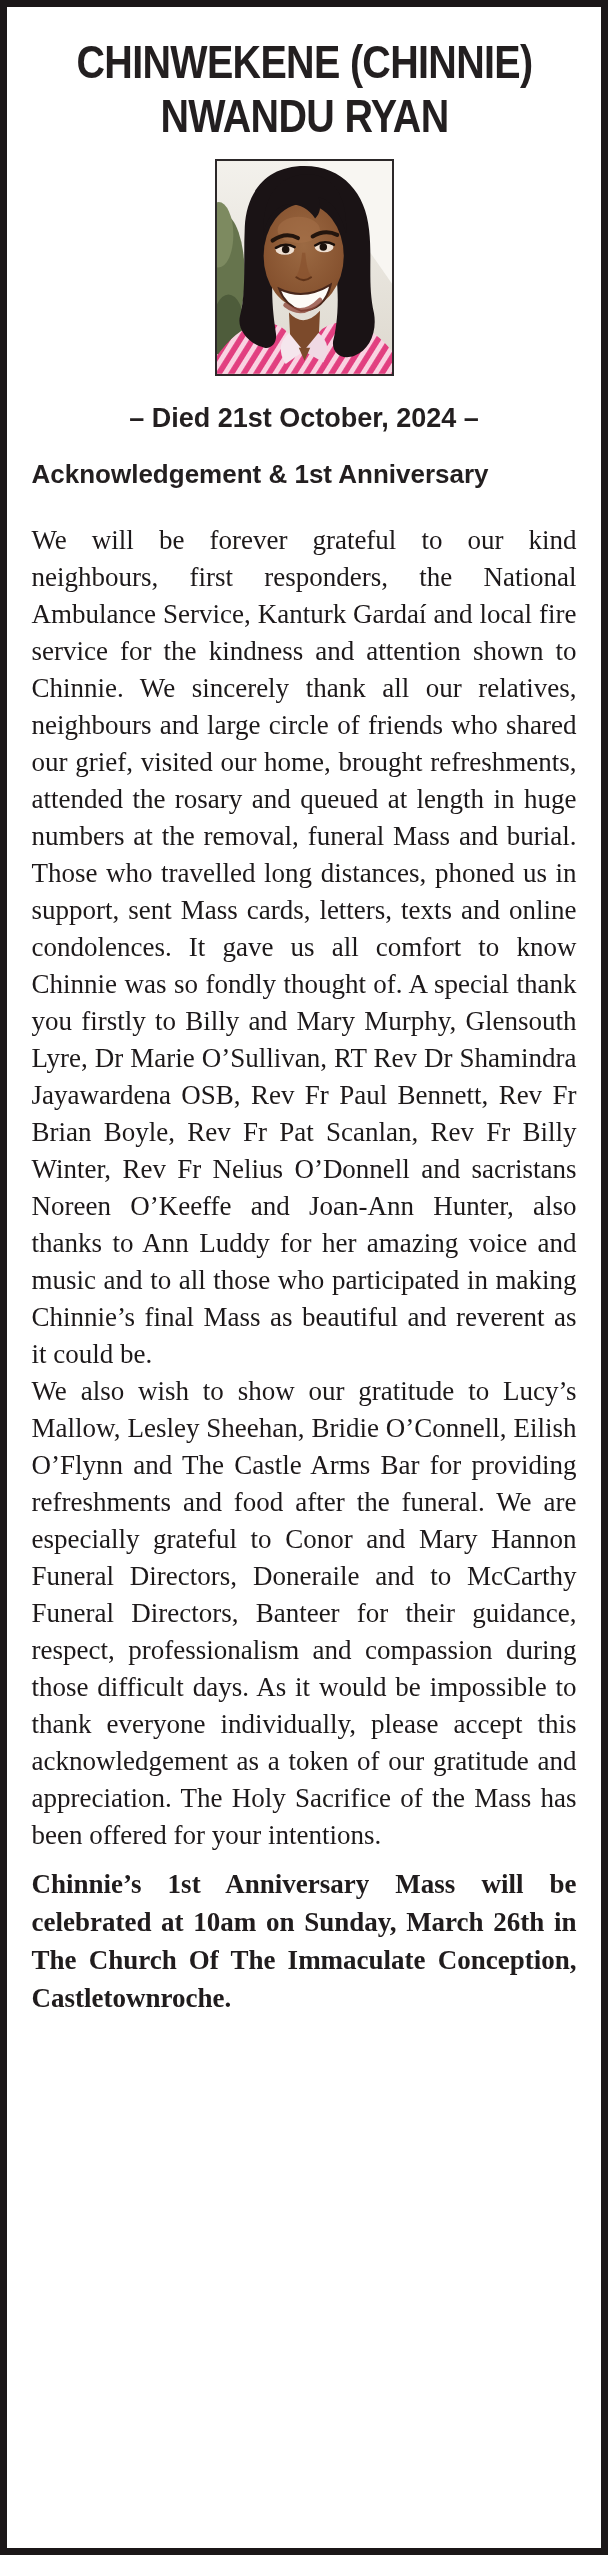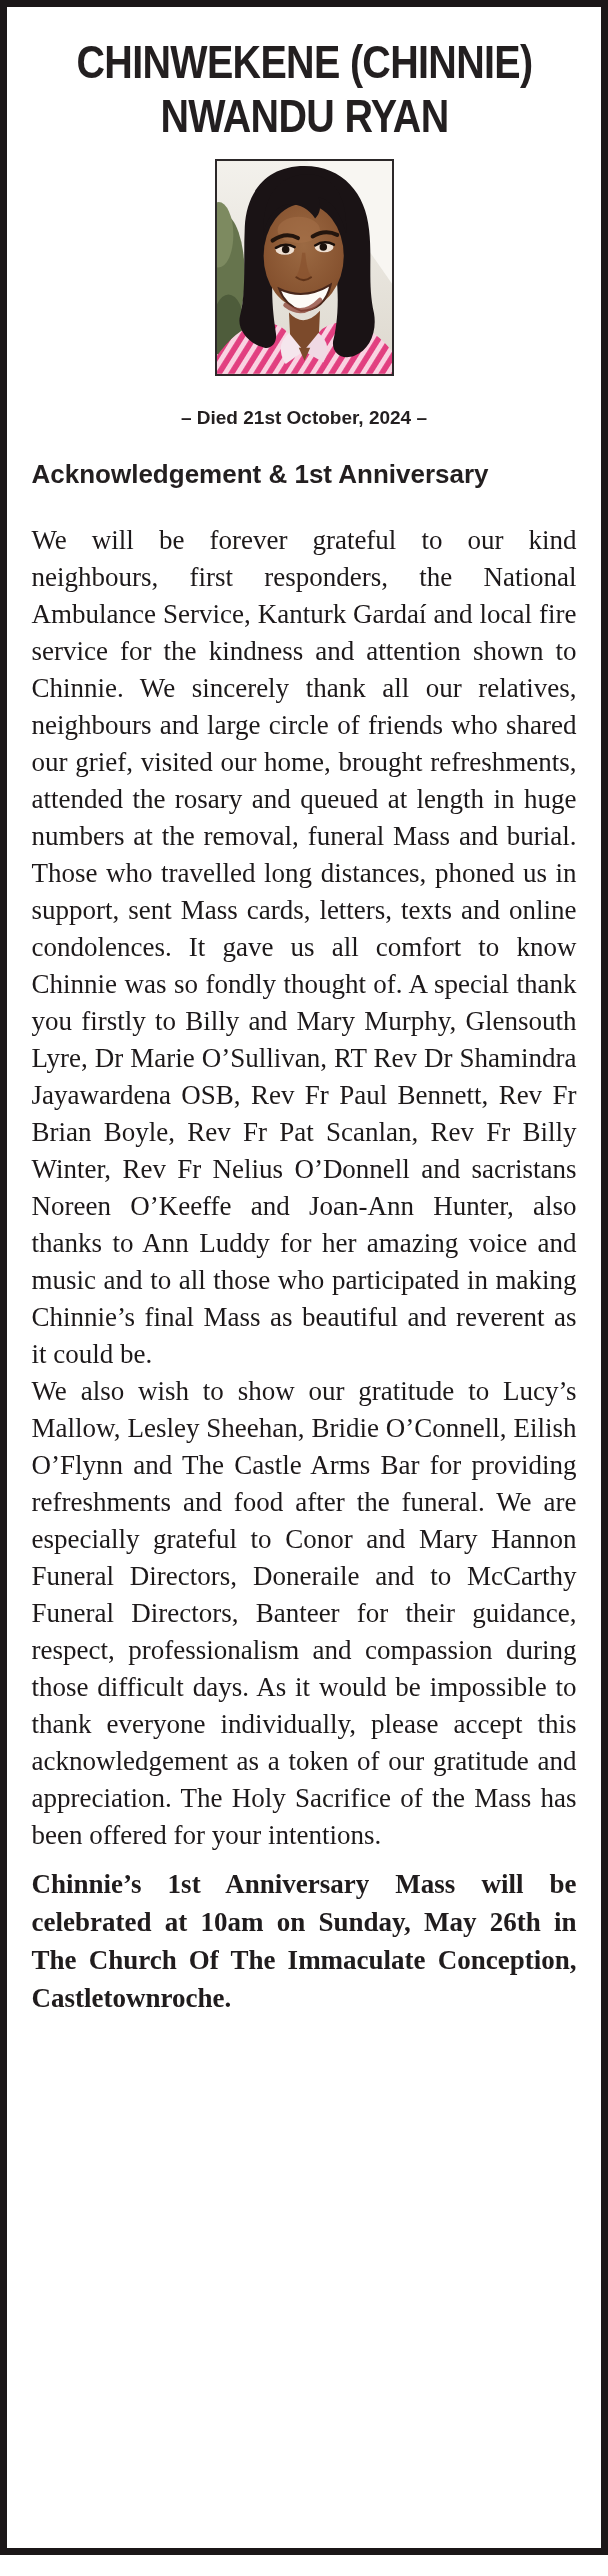--- a/index.html
+++ b/index.html
@@ -39,21 +39,21 @@
     border: 2.5px solid #2c2829;
     background: #e9e5de;
     display: block;
   }
   .photo-frame svg { display: block; }
   .died-line {
     margin-top: 24.5px;
     text-align: center;
     font-family: "Liberation Sans", sans-serif;
     font-weight: 700;
-    font-size: 19px;
+    font-size: 27px;
     line-height: 34px;
     color: #231f20;
   }
   .notice-type {
     margin-top: 23px;
     text-align: left;
     font-family: "Liberation Sans", sans-serif;
     font-weight: 700;
     font-size: 26px;
     line-height: 33px;
@@ -129,17 +129,17 @@
     </svg>
   </figure>
 
   <div class="died-line">– Died 21st October, 2024 –</div>
 
   <div class="notice-type">Acknowledgement &amp; 1st Anniversary</div>
 
   <section class="body-text">
     <p>We will be forever grateful to our kind neighbours, first responders, the National Ambulance Service, Kanturk Gardaí and local fire service for the kindness and attention shown to Chinnie. We sincerely thank all our relatives, neighbours and large circle of friends who shared our grief, visited our home, brought refreshments, attended the rosary and queued at length in huge numbers at the removal, funeral Mass and burial. Those who travelled long distances, phoned us in support, sent Mass cards, letters, texts and online condolences. It gave us all comfort to know Chinnie was so fondly thought of. A special thank you firstly to Billy and Mary Murphy, Glensouth Lyre, Dr Marie O’Sullivan, RT Rev Dr Shamindra Jayawardena OSB, Rev Fr Paul Bennett, Rev Fr Brian Boyle, Rev Fr Pat Scanlan, Rev Fr Billy Winter, Rev Fr Nelius O’Donnell and sacristans Noreen O’Keeffe and Joan-Ann Hunter, also thanks to Ann Luddy for her amazing voice and music and to all those who participated in making Chinnie’s final Mass as beautiful and reverent as it could be.</p>
     <p>We also wish to show our gratitude to Lucy’s Mallow, Lesley Sheehan, Bridie O’Connell, Eilish O’Flynn and The Castle Arms Bar for providing refreshments and food after the funeral. We are especially grateful to Conor and Mary Hannon Funeral Directors, Doneraile and to McCarthy Funeral Directors, Banteer for their guidance, respect, professionalism and compassion during those difficult days. As it would be impossible to thank everyone individually, please accept this acknowledgement as a token of our gratitude and appreciation. The Holy Sacrifice of the Mass has been offered for your intentions.</p>
-    <p class="closing">Chinnie’s 1st Anniversary Mass will be celebrated at 10am on Sunday, May 26th in The Church Of The Immaculate Conception, Castletownroche.</p>
+    <p class="closing">Chinnie’s 1st Anniversary Mass will be celebrated at 10am on Sunday, March 26th in The Church Of The Immaculate Conception, Castletownroche.</p>
   </section>
 
 </div>
 
 
 </body></html>

